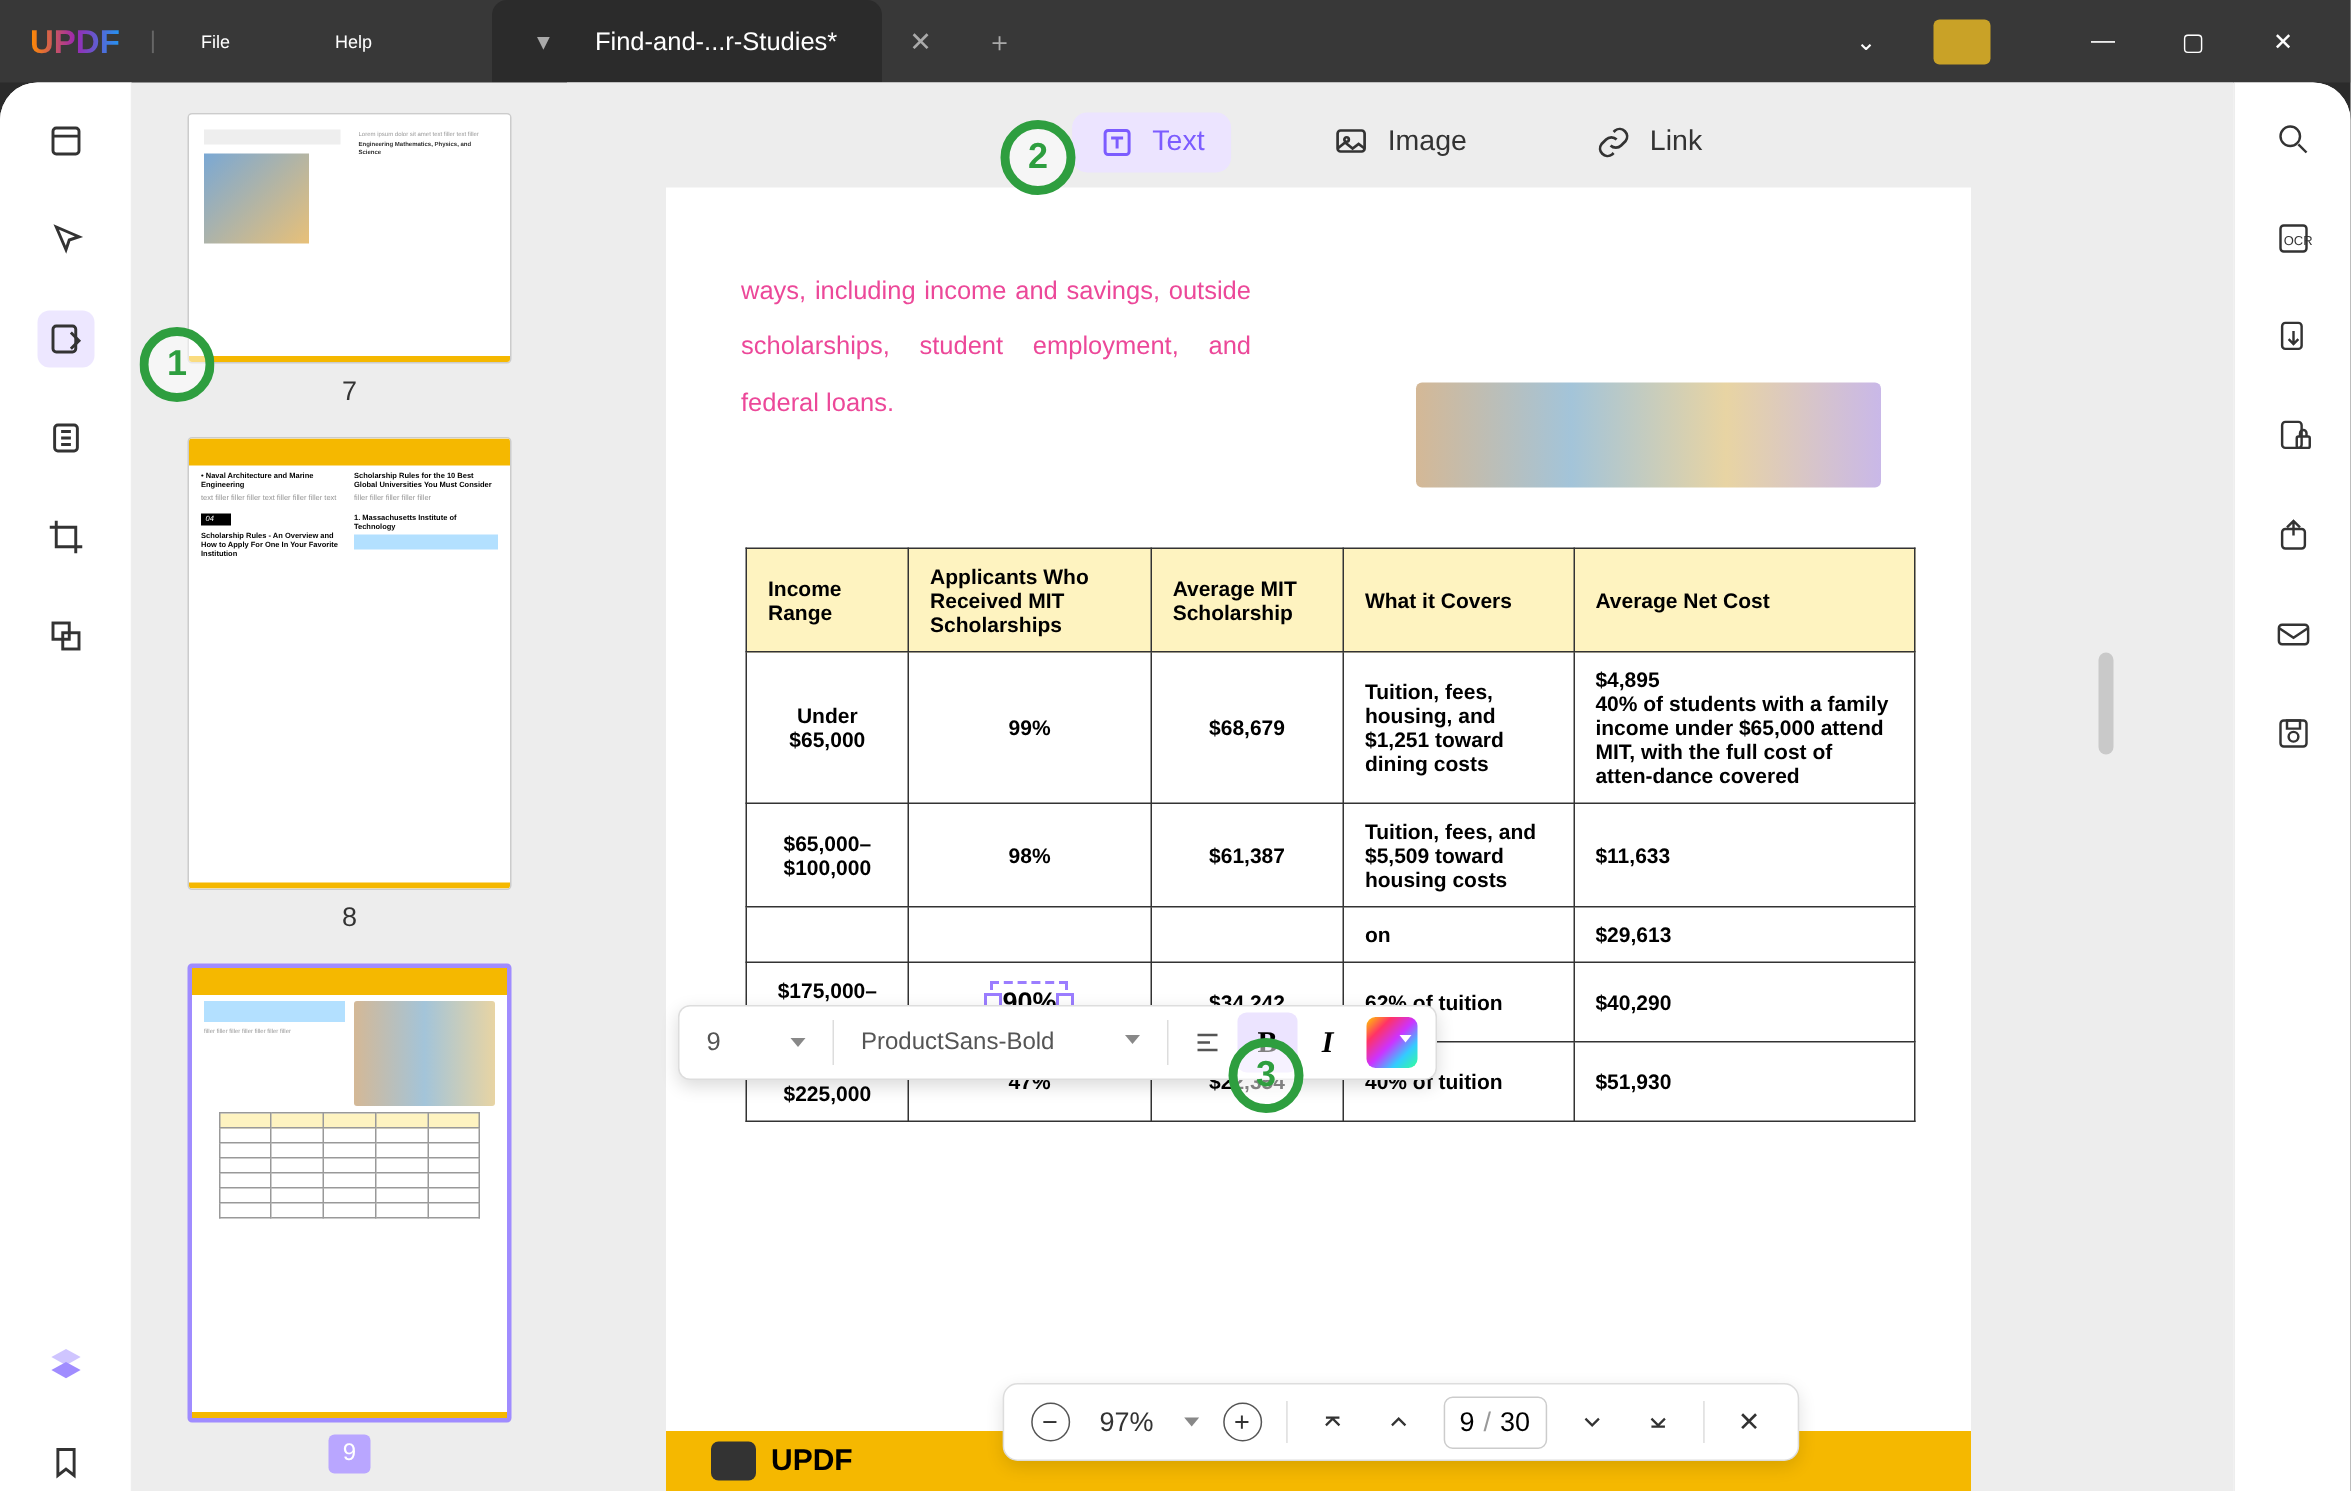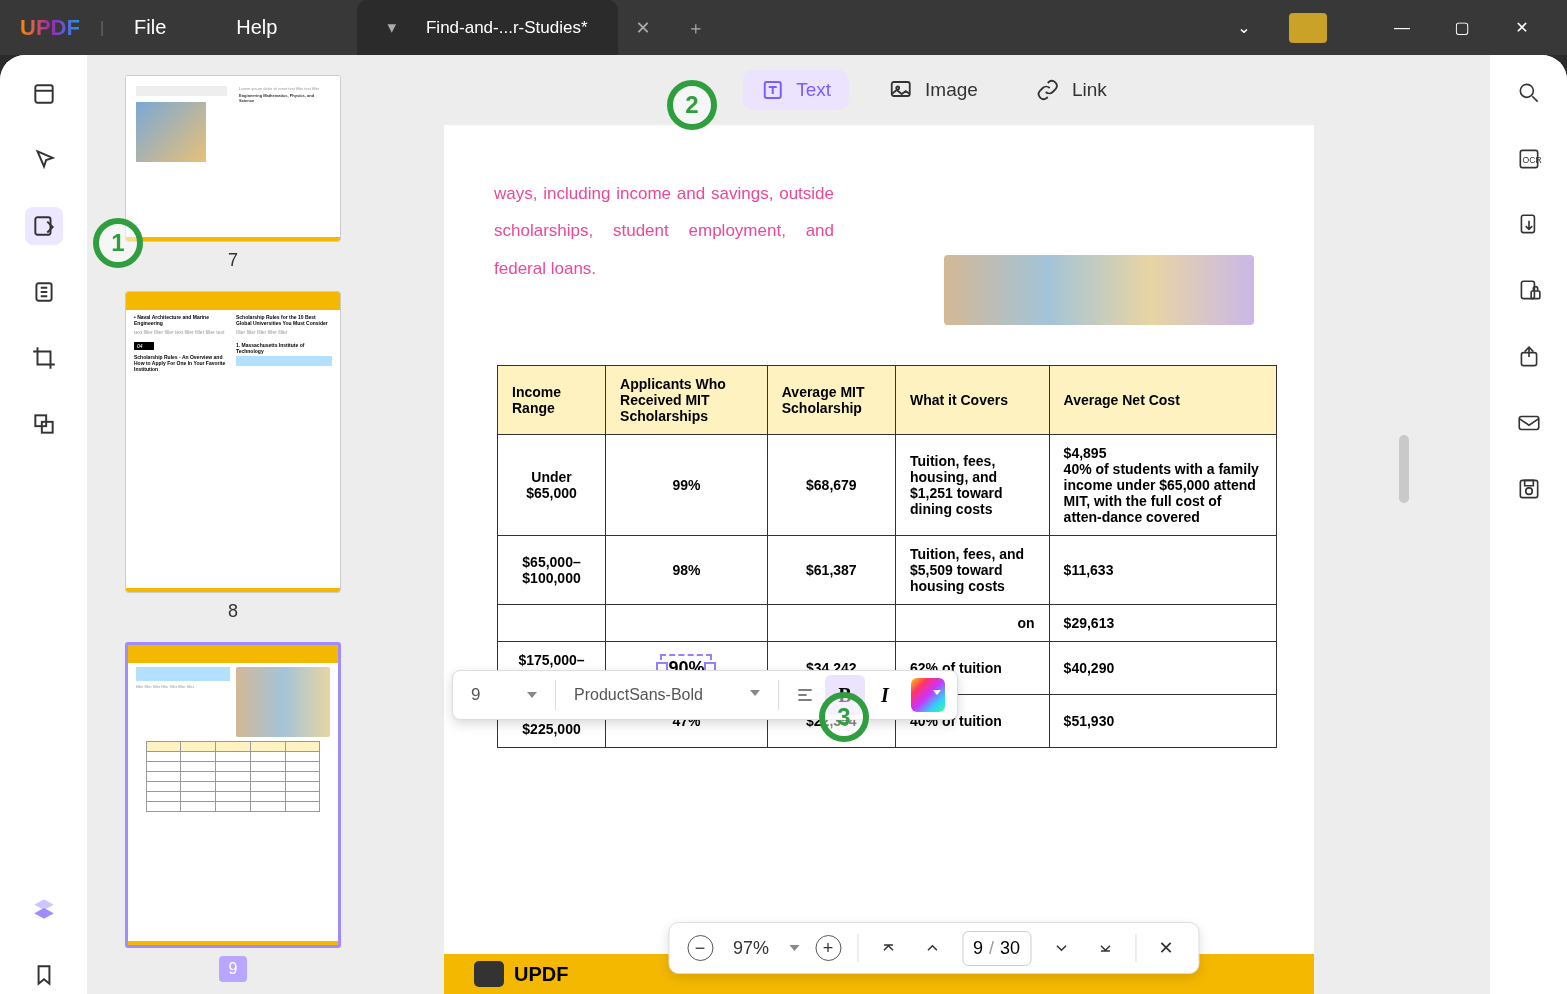--- a/index.html
+++ b/index.html
@@ -1,20 +1,20 @@
 <!DOCTYPE html>
 <html><head>
 <meta charset="utf-8">
 <style>
 * { margin: 0; padding: 0; box-sizing: border-box; font-family: -apple-system, BlinkMacSystemFont, "Segoe UI", Arial, sans-serif; }
 body { width: 1567px; height: 994px; background: #2b2b2b; overflow: hidden; position: relative; }
 .titlebar { height: 55px; background: #383838; display: flex; align-items: center; color: #fff; }
 .logo { margin: 0 20px; font-weight: bold; font-size: 22px; background: linear-gradient(90deg,#ff8c00,#9c27b0,#2196f3); -webkit-background-clip: text; -webkit-text-fill-color: transparent; }
 .titlebar-divider { color: #666; margin-right: 30px; }
-.menu-item { color: #fff; font-size: 20px; margin-right: 70px; cursor: pointer; }
+.menu-item { color: #fff; font-size: 12px; margin-right: 70px; cursor: pointer; }
 .tab { background: #2b2b2b; height: 55px; display: flex; align-items: center; padding: 0 30px; color: #fff; font-size: 17px; border-radius: 10px 10px 0 0; margin-left: 10px; }
 .tab-close, .tab-add { color: #aaa; margin: 0 18px; font-size: 18px; cursor: pointer; }
 .window-controls { margin-left: auto; display: flex; align-items: center; gap: 30px; padding-right: 30px; color: #fff; font-size: 16px; }
 .wc-btn { width: 30px; text-align: center; cursor: pointer; }
 .gold-badge { width: 38px; height: 30px; background: #c9a227; border-radius: 4px; margin-right: 30px; }
 
 .app-body { position: absolute; top: 55px; left: 0; right: 0; bottom: 0; background: #f7f7f7; border-radius: 25px 25px 0 0; display: flex; }
 .left-rail { width: 88px; background: #fff; border-right: 1px solid #eee; border-radius: 25px 0 0 0; display: flex; flex-direction: column; align-items: center; padding-top: 20px; gap: 28px; }
 .rail-icon { width: 38px; height: 38px; display: flex; align-items: center; justify-content: center; border-radius: 8px; cursor: pointer; color: #333; }
 .rail-icon.active { background: #ede7ff; }
@@ -22,21 +22,21 @@
 .rail-spacer { flex: 1; }
 
 .thumbs-panel { width: 290px; background: #ededed; overflow-y: auto; padding: 0 12px; }
 .thumb { margin: 20px auto; width: 216px; }
 .thumb-img { width: 216px; height: auto; background: #fff; border: 1px solid #ccc; border-radius: 3px; overflow: hidden; }
 .thumb-img.selected { border: 3px solid #a08cff; }
 .thumb-num { text-align: center; font-size: 18px; color: #333; margin-top: 8px; }
 .thumb-num.badge { width: 28px; height: 26px; background: #b9a6ff; color: #fff; border-radius: 4px; margin: 8px auto 0; display: flex; align-items: center; justify-content: center; font-size: 16px; }
 
 .main-canvas { flex: 1; background: #ededed; position: relative; overflow: hidden; }
-.toolbar-top { position: absolute; top: 10px; left: 50%; transform: translateX(-50%); display: flex; gap: 22px; align-items: center; height: 50px; }
+.toolbar-top { position: absolute; top: 10px; left: 50%; transform: translateX(-50%); display: flex; gap: 50px; align-items: flex-end; height: 50px; }
 .tool-btn { display: flex; align-items: center; gap: 12px; font-size: 19px; color: #333; padding: 8px 18px; border-radius: 10px; cursor: pointer; }
 .tool-btn.active { background: #ece4ff; color: #7c5cff; }
 .tool-btn svg { width: 24px; height: 24px; }
 
 .page-view { position: absolute; top: 70px; left: 66px; width: 870px; background: #fff; height: 890px; }
 .page-text { font-size: 17px; color: #ec4899; line-height: 2.2; padding: 0 50px; margin-top: 50px; width: 440px; }
 .page-photo { position: absolute; top: 130px; right: 60px; width: 310px; height: 70px; background: linear-gradient(90deg,#d4b896,#a3c4d9,#e8d4a3,#c9b8e8); border-radius: 4px; }
 .data-table { position: absolute; top: 240px; left: 53px; width: 780px; border-collapse: collapse; font-size: 14px; }
 .data-table th, .data-table td { border: 1px solid #333; padding: 10px 14px; text-align: left; vertical-align: middle; }
 .data-table th { background: #fef3c0; font-weight: bold; }
@@ -309,21 +309,21 @@
               <td class="center">$65,000–$100,000</td>
               <td class="center">98%</td>
               <td class="center">$61,387</td>
               <td>Tuition, fees, and $5,509 toward housing costs</td>
               <td>$11,633</td>
             </tr>
           <tr>
               <td class="center"></td>
               <td class="center"></td>
               <td class="center"></td>
-              <td style="text-align:right">on</td>
+              <td style="text-align:left">on</td>
               <td>$29,613</td>
             </tr>
           <tr>
               <td class="center">$175,000–$225,000</td>
               <td class="center" style="position:relative"><span class="text-edit-box" style="position:relative;left:0">90%</span></td>
               <td class="center">$34,242</td>
               <td>62% of tuition</td>
               <td>$40,290</td>
             </tr>
           <tr>

